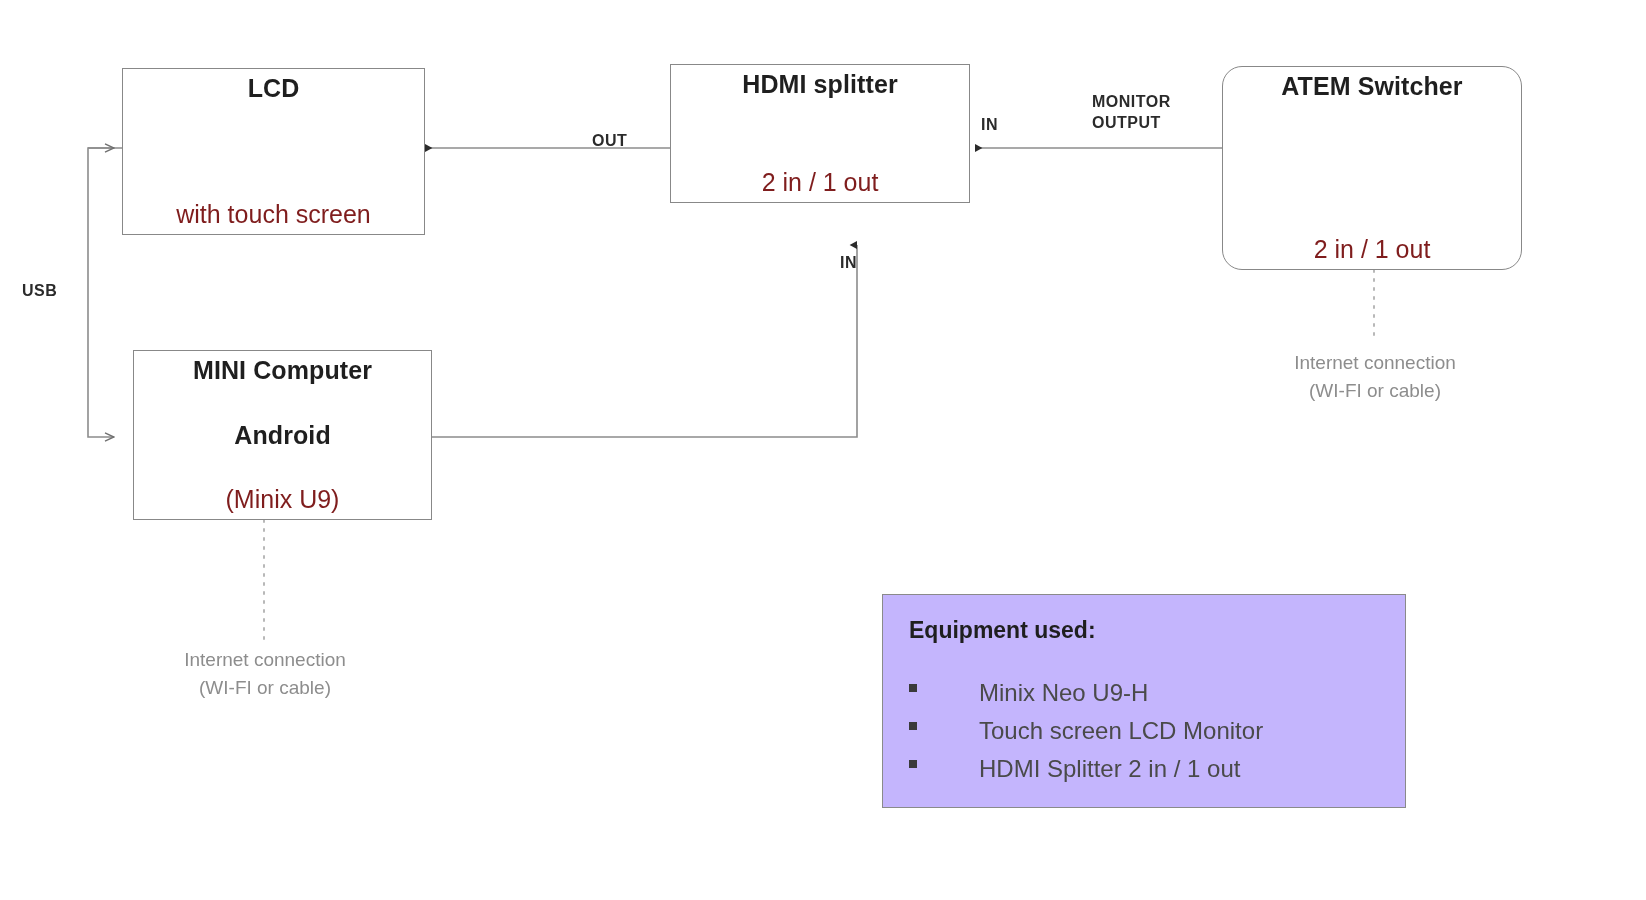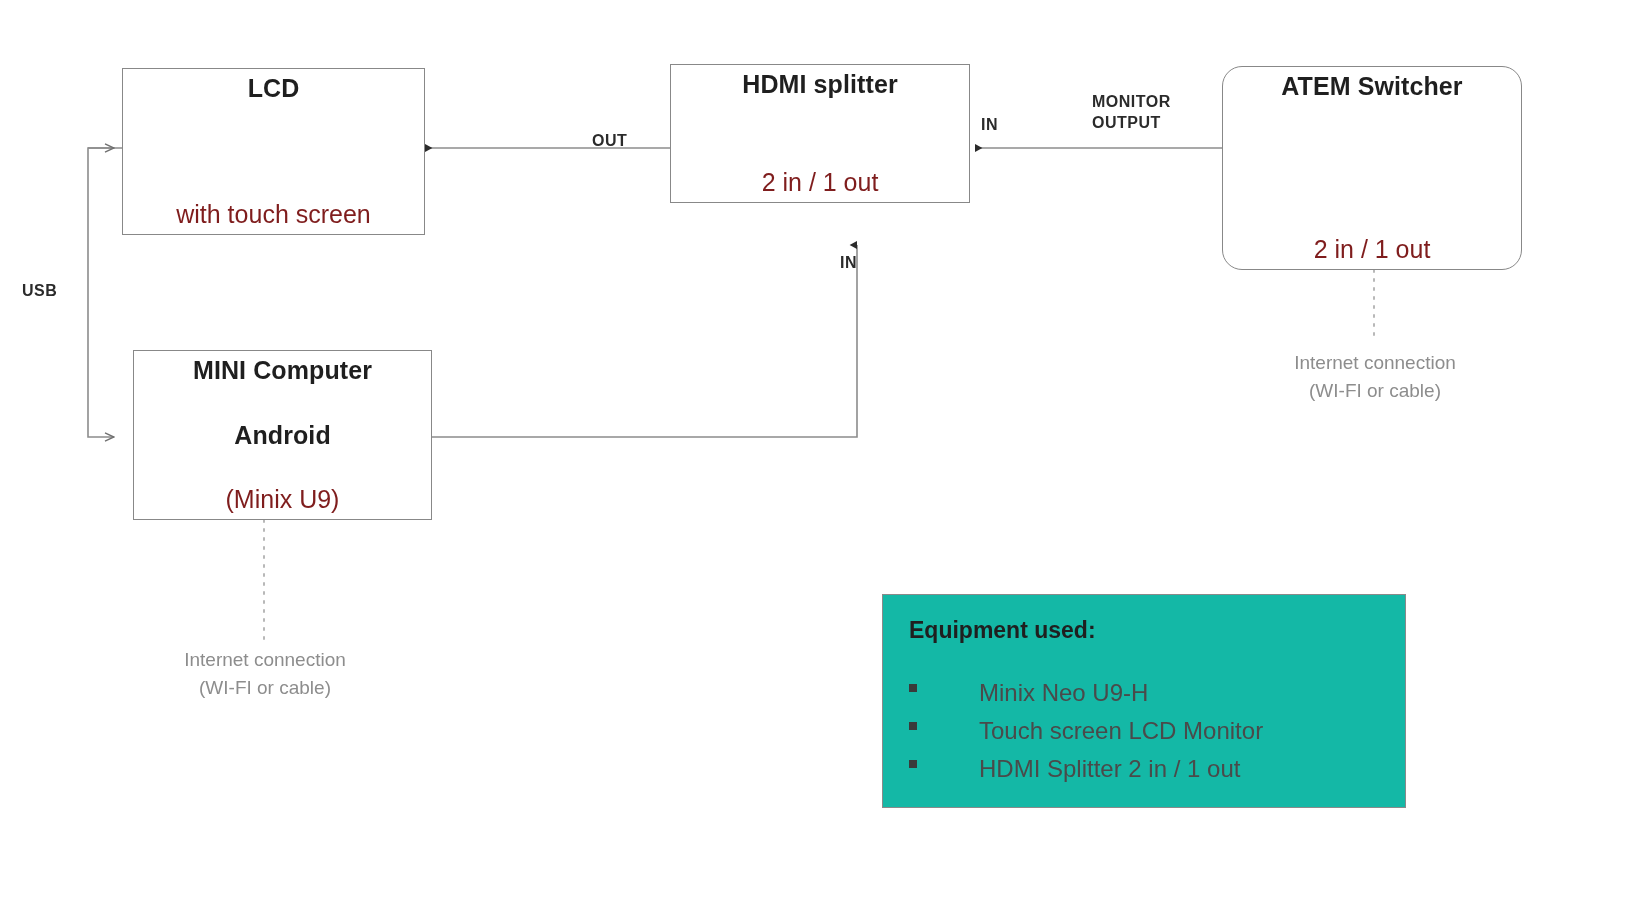--- a/index.html
+++ b/index.html
@@ -65,21 +65,21 @@
     font-size: 19px;
     line-height: 28px;
     color: #8d8d8d;
     text-align: center;
     white-space: pre-line;
   }
   .legend {
     position: absolute;
     box-sizing: border-box;
     border: 1.6px solid #8a8a8a;
-    background: #14b8a6;
+    background: #c4b5fd;
     padding: 22px 26px 18px 26px;
   }
   .legend-title {
     font-size: 23px;
     font-weight: bold;
     color: #1f1f1f;
     margin-bottom: 30px;
   }
   .legend-list {
     list-style: none;

